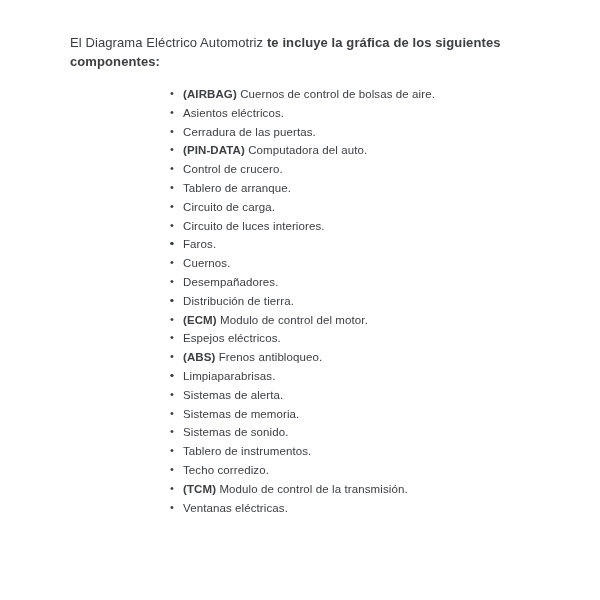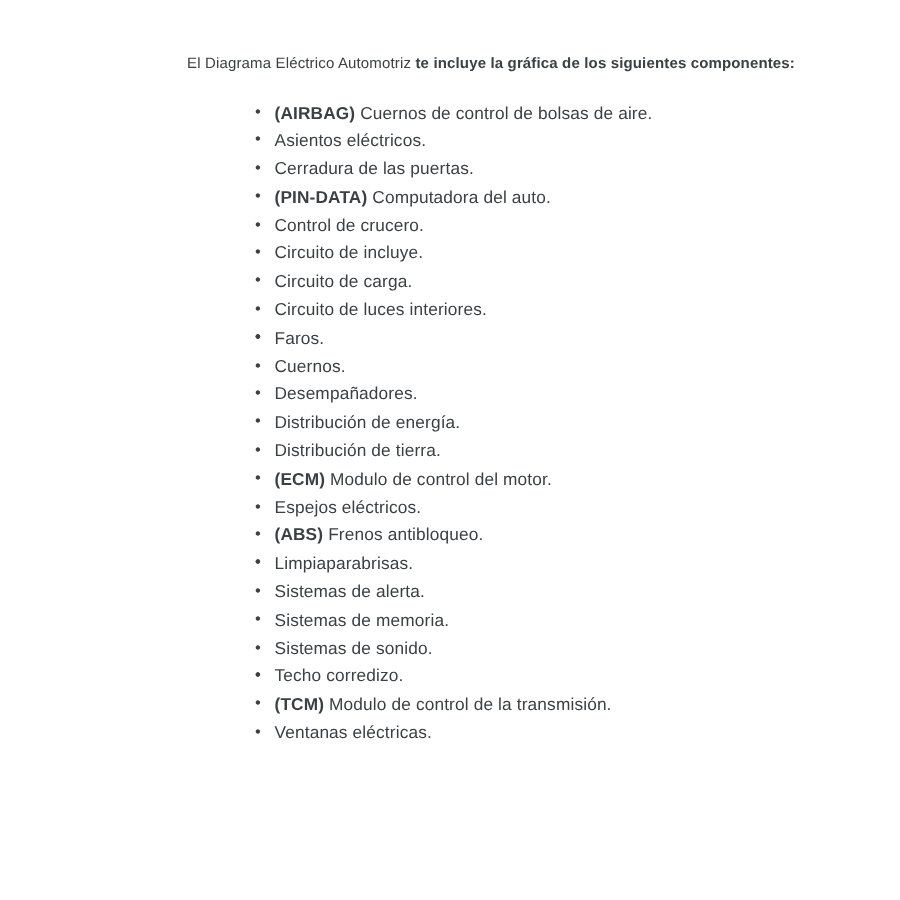--- a/index.html
+++ b/index.html
@@ -16,22 +16,22 @@
   }
   .page {
     padding-top: 34px;
     box-sizing: border-box;
     width: 600px;
     height: 600px;
   }
   .title {
     margin: 0 auto;
     max-width: 460px;
-    text-align: right;
-    font-size: 10px;
+    text-align: left;
+    font-size: 13px;
     line-height: 18.5px;
     letter-spacing: 0.1px;
   }
   .bold { font-weight: 700; }
   .components {
     list-style: none;
     margin: 14px 0 0 0;
     padding: 0;
   }
   .item {
@@ -57,36 +57,36 @@
   <p class="title">
     <span>El Diagrama Eléctrico Automotriz</span>
     <span class="bold">te incluye la gráfica de los siguientes componentes:</span>
   </p>
   <ul class="components" id="components-list">
       <li class="item"><span class="bullet">•</span><span class="code">(AIRBAG)</span> <span>Cuernos de control de bolsas de aire.</span></li>
       <li class="item"><span class="bullet">•</span><span>Asientos eléctricos.</span></li>
       <li class="item"><span class="bullet">•</span><span>Cerradura de las puertas.</span></li>
       <li class="item"><span class="bullet">•</span><span class="code">(PIN-DATA)</span> <span>Computadora del auto.</span></li>
       <li class="item"><span class="bullet">•</span><span>Control de crucero.</span></li>
-      <li class="item"><span class="bullet">•</span><span>Circuito de incluye.</span></li>
+      <li class="item"><span class="bullet">•</span><span>Tablero de arranque.</span></li>
       <li class="item"><span class="bullet">•</span><span>Circuito de carga.</span></li>
       <li class="item"><span class="bullet">•</span><span>Circuito de luces interiores.</span></li>
       <li class="item"><span class="bullet">•</span></li>
       <li class="item"><span class="bullet">•</span></li>
       <li class="item"><span class="bullet">•</span><span>Faros.</span></li>
       <li class="item"><span class="bullet">•</span><span>Cuernos.</span></li>
       <li class="item"><span class="bullet">•</span><span>Desempañadores.</span></li>
-      <li class="item"><span class="bullet">•</span><span>Distribución de energía.</span></li>
+      <li class="item"><span class="bullet">•</span></li>
       <li class="item"><span class="bullet">•</span><span>Distribución de tierra.</span></li>
       <li class="item"><span class="bullet">•</span><span class="code">(ECM)</span> <span>Modulo de control del motor.</span></li>
       <li class="item"><span class="bullet">•</span><span>Espejos eléctricos.</span></li>
       <li class="item"><span class="bullet">•</span><span class="code">(ABS)</span> <span>Frenos antibloqueo.</span></li>
       <li class="item"><span class="bullet">•</span></li>
       <li class="item"><span class="bullet">•</span><span>Limpiaparabrisas.</span></li>
       <li class="item"><span class="bullet">•</span><span>Sistemas de alerta.</span></li>
       <li class="item"><span class="bullet">•</span><span>Sistemas de memoria.</span></li>
       <li class="item"><span class="bullet">•</span><span>Sistemas de sonido.</span></li>
-      <li class="item"><span class="bullet">•</span></li>
+      <li class="item"><span class="bullet">•</span><span>Tablero de instrumentos.</span></li>
       <li class="item"><span class="bullet">•</span><span>Techo corredizo.</span></li>
       <li class="item"><span class="bullet">•</span><span class="code">(TCM)</span> <span>Modulo de control de la transmisión.</span></li>
       <li class="item"><span class="bullet">•</span><span>Ventanas eléctricas.</span></li>
     </ul>
 </div>
 
 </body></html>

